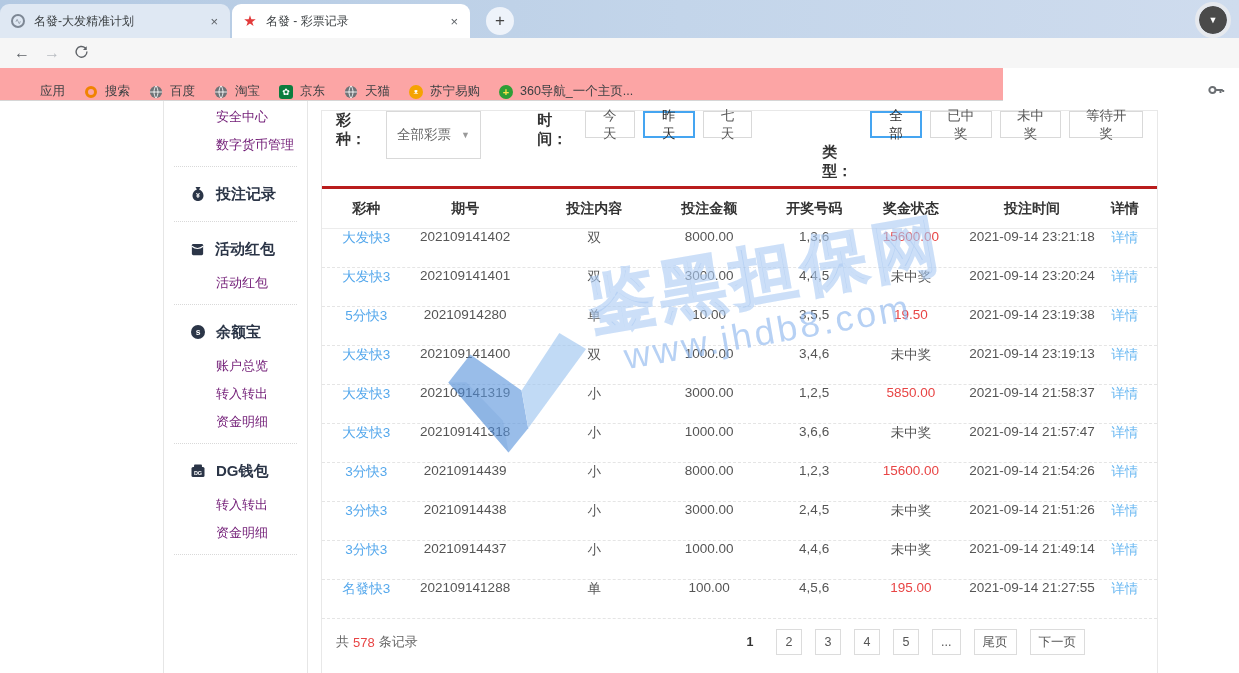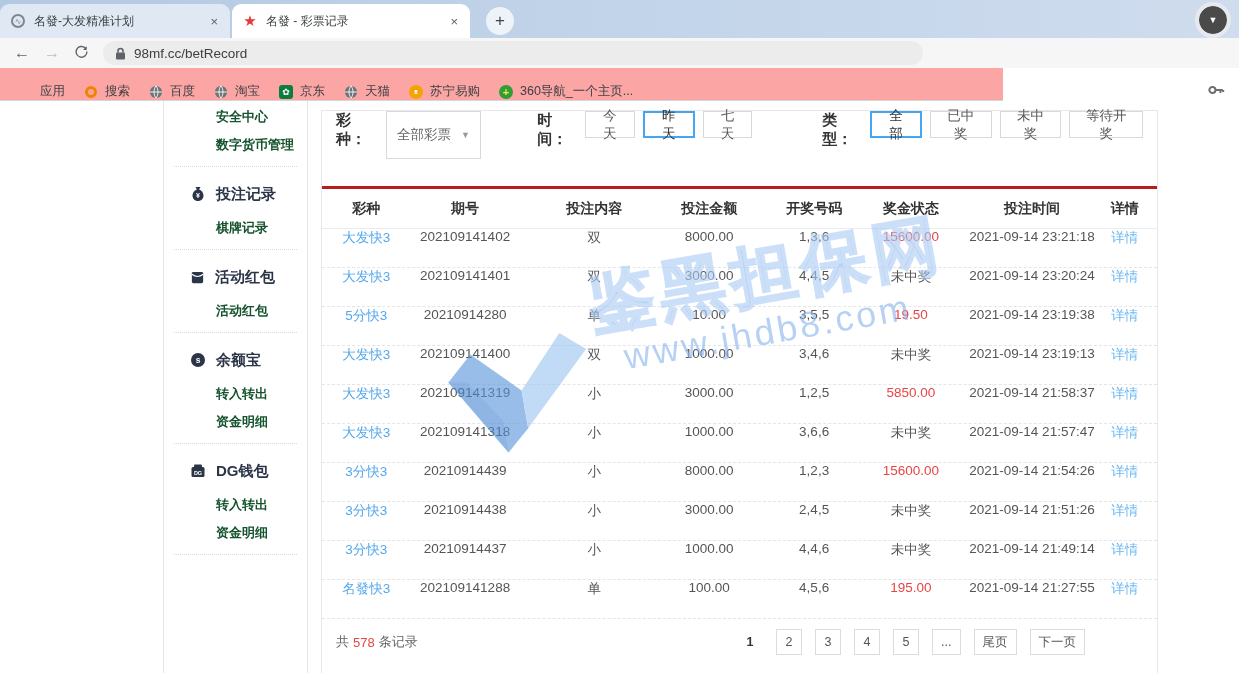--- a/index.html
+++ b/index.html
@@ -47,41 +47,41 @@
   .jd { width:14px; height:14px; background:#0b7d3e; border-radius:3px; color:#fff; font-size:9px;
     display:flex; align-items:center; justify-content:center; }
   .lion { width:14px; height:14px; background:#f5a302; border-radius:50%; display:flex; align-items:center;
     justify-content:center; color:#fff; font-size:8px; }
   .c360 { width:14px; height:14px; background:#2e9e36; border-radius:50%; display:flex; align-items:center;
     justify-content:center; color:#ffe24a; font-size:11px; font-weight:bold; }
 
   
   .sidebar { position:absolute; left:163px; top:101px; width:145px; height:572px; background:#fff;
     border-left:1px solid #e6e6e6; border-right:1px solid #e6e6e6; padding-top:2px; }
-  .sb-link { height:28px; line-height:28px; padding-left:52px; font-size:13px; color:#14532d;font-weight:bold; }
+  .sb-link { height:28px; line-height:28px; padding-left:52px; font-size:13px; color:#701a75; }
   .sb-head { height:40px; display:flex; align-items:center; padding-left:26px; font-size:15px;
     font-weight:bold; color:#2b3547; }
   .sb-head .ic { margin-right:10px; display:inline-flex; }
   .sb-div { border-bottom:1px dotted #d9d9d9; margin:7px 10px; }
 
   
   .panel { position:absolute; left:321px; top:110px; width:837px; height:563px; background:#fff;
     border:1px solid #e8e8e8; border-bottom:none; }
   .filters { height:78px; border-bottom:3px solid #b91c1c; display:flex; padding:0 14px; }
   .flabel { font-size:15px; font-weight:bold; color:#333; }
   .dropdown { margin-left:10px; width:108px; height:48px; border:1px solid #d9d9d9; display:flex;
     align-items:center; justify-content:center; font-size:13.5px; color:#666; }
   .dropdown .caret { font-size:9px; color:#999; margin-left:10px; }
   .fbtn { height:27px; padding:0 12px; border:1px solid #d9d9d9; background:#fff; display:inline-flex;
     align-items:center; justify-content:center; font-size:13.5px; color:#555; margin-left:8px; }
   .fbtn.sel { border:2px solid #45a5f1; color:#333; }
-  .gap1 { margin-left:56px; } .gap2 { margin-left:70px; }
+  .gap1 { margin-left:56px; } .gap2 { margin-left:70px;margin-top:32px; }
 
   .thead { height:40px; display:flex; align-items:center; border-bottom:1px solid #ececec;
-    font-size:14px; font-weight:bold; color:#333; padding:0 14px; }
+    font-size:14px; font-weight:bold; color:#333; padding:0 14px;justify-content:center; }
   .tr { height:39px; display:flex; border-bottom:1px dashed #e5e5e5;
     font-size:13.5px; color:#555; padding:0 14px; }
   .td,.th { text-align:center; white-space:nowrap; overflow:hidden; }
   .c1{width:7.5%;} .c2{width:17%;} .c3{width:15%;} .c4{width:13.5%;}
   .c5{width:12.5%;} .c6{width:11.5%;} .c7{width:18.5%;} .c8{width:4.5%;}
   .blue { color:#55a8ec; } .red { color:#e84545; } .link { color:#6cb9f2; cursor:pointer; }
 
   .pager { height:46px; display:flex; align-items:center; padding:0 14px; font-size:13px; color:#666; }
   .pager .count { color:#e84545; margin:0 4px; }
   .pages { margin-left:auto; margin-right:58px; display:flex; align-items:center; }
@@ -121,29 +121,20 @@
   </div>
 
   <div class="navbar">
     <span class="nav-ic">←</span>
     <span class="nav-ic disabled">→</span>
     <span class="nav-ic">
       <svg width="15" height="15" viewBox="0 0 16 16">
           <path d="M13.6 2.3v4h-4l1.7-1.7A5 5 0 1 0 13 8h1.5A6.5 6.5 0 1 1 12.4 3.5z" fill="#5f6368"></path>
         </svg>
     </span>
-    <div class="urlpill">
-      <span class="lock">
-        <svg width="11" height="13" viewBox="0 0 11 13">
-            <rect x="1" y="5.5" width="9" height="7" rx="1" fill="#5f6368"></rect>
-            <path d="M3 5.5V4a2.5 2.5 0 0 1 5 0v1.5" stroke="#5f6368" stroke-width="1.6" fill="none"></path>
-          </svg>
-      </span>
-      <span class="urltext">98mf.cc/betRecord</span>
-    </div>
     <span class="key-ic">
       <svg width="18" height="16" viewBox="0 0 20 16">
           <circle cx="6" cy="8" r="3.4" fill="none" stroke="#6b6f73" stroke-width="2.2"></circle>
           <path d="M9.5 8h8M15 8v3.4M18 8v2.2" stroke="#6b6f73" stroke-width="2.2"></path>
         </svg>
     </span>
   </div>
 
   <div class="bookmarks">
     <span class="bm">
@@ -219,21 +210,20 @@
     <div class="sb-div"></div>
     <div class="sb-head">
       <span class="ic">
         <svg width="16" height="16" viewBox="0 0 16 16">
             <path d="M5.5 1h5l-1.4 2.4c2.9 1 4.4 3.4 4.4 6.1 0 3.4-2.4 5.5-5.5 5.5S2.5 12.9 2.5 9.5c0-2.7 1.5-5.1 4.4-6.1z" fill="#2b3547"></path>
             <text x="8" y="11.5" font-size="7" fill="#fff" text-anchor="middle">¥</text>
           </svg>
       </span>
       <span>投注记录</span>
     </div>
-    <div class="sb-link">棋牌记录</div>
     <div class="sb-div"></div>
     <div class="sb-head">
       <span class="ic">
         <svg width="15" height="15" viewBox="0 0 16 16">
             <rect x="2" y="2" width="12" height="12" rx="1.5" fill="#2b3547"></rect>
             <path d="M2 4.5c2 1.6 4 2.4 6 2.4s4-.8 6-2.4" stroke="#fff" stroke-width="1.2" fill="none"></path>
           </svg>
       </span>
       <span>活动红包</span>
     </div>
@@ -241,20 +231,21 @@
     <div class="sb-div"></div>
     <div class="sb-head">
       <span class="ic">
         <svg width="16" height="16" viewBox="0 0 16 16">
             <circle cx="8" cy="8" r="7" fill="#2b3547"></circle>
             <text x="8" y="11.3" font-size="8.5" fill="#fff" text-anchor="middle">s</text>
           </svg>
       </span>
       <span>余额宝</span>
     </div>
+    <div class="sb-link">账户总览</div>
     <div class="sb-link">转入转出</div>
     <div class="sb-link">资金明细</div>
     <div class="sb-div"></div>
     <div class="sb-head">
       <span class="ic">
         <svg width="16" height="16" viewBox="0 0 16 16">
             <rect x="1.5" y="4" width="13" height="10" rx="1.5" fill="#2b3547"></rect>
             <rect x="4" y="1.5" width="8" height="3" rx="1" fill="#2b3547"></rect>
             <text x="8" y="11.6" font-size="5.5" fill="#fff" text-anchor="middle">DG</text>
           </svg>

